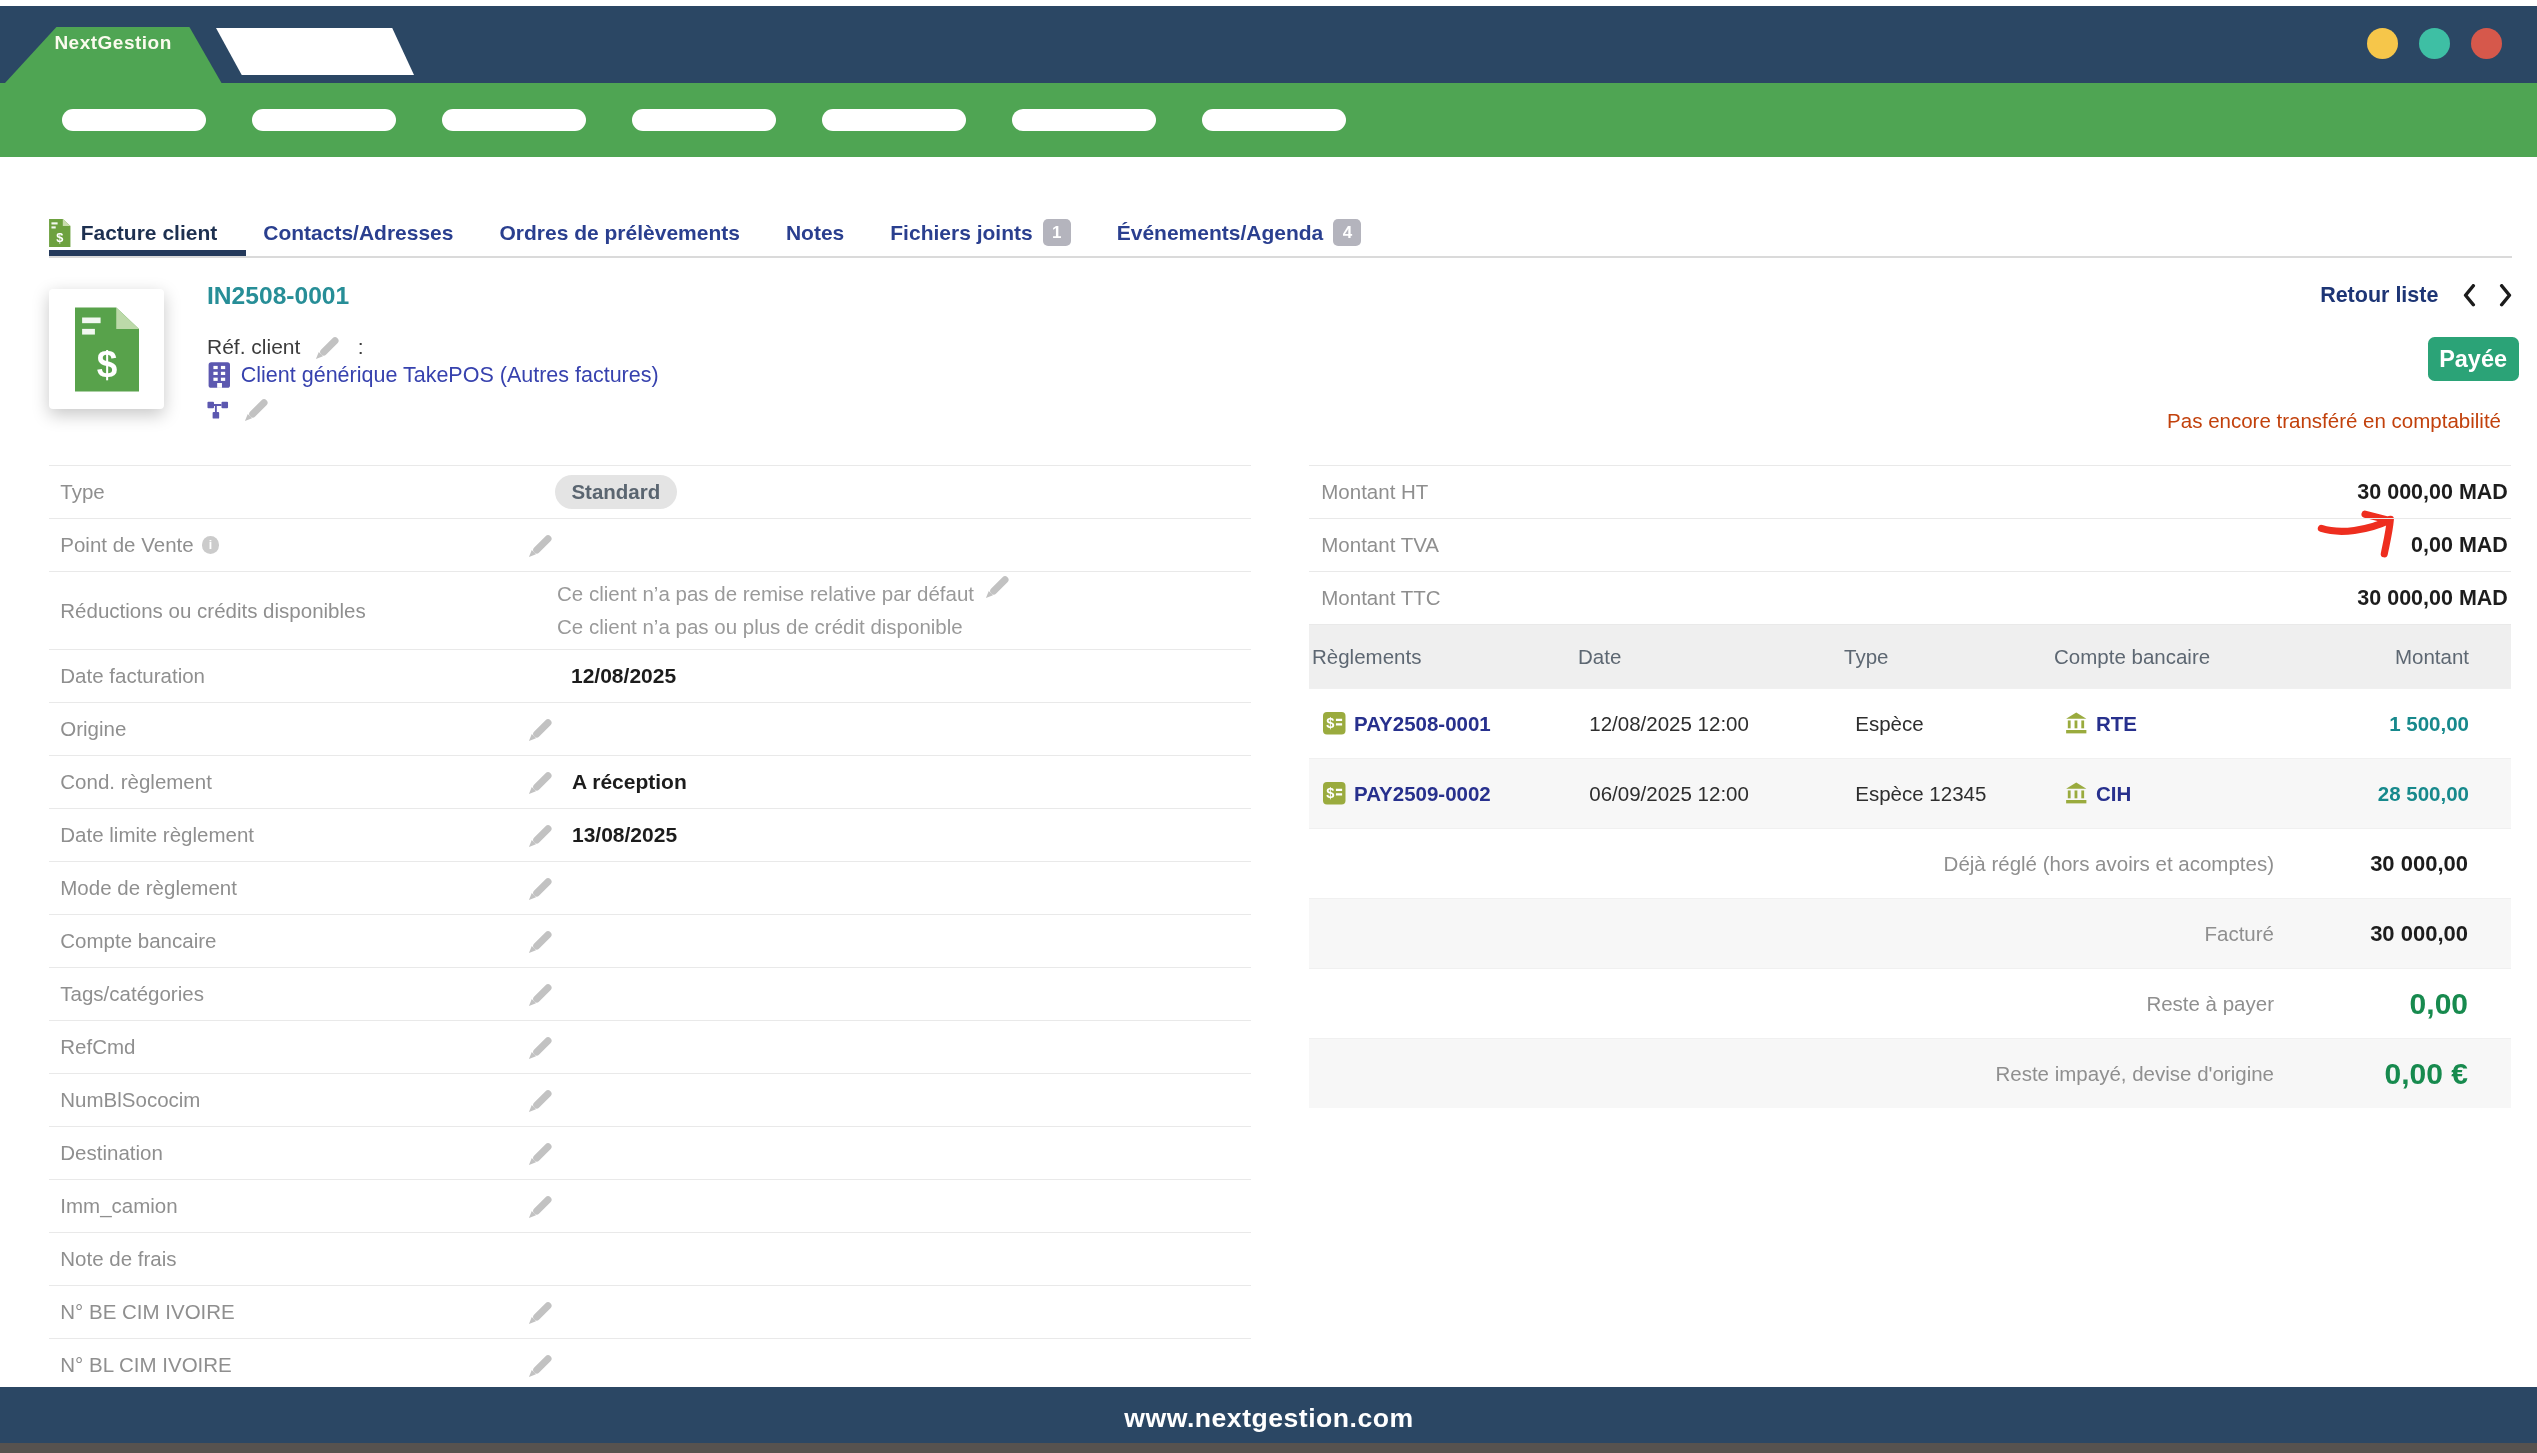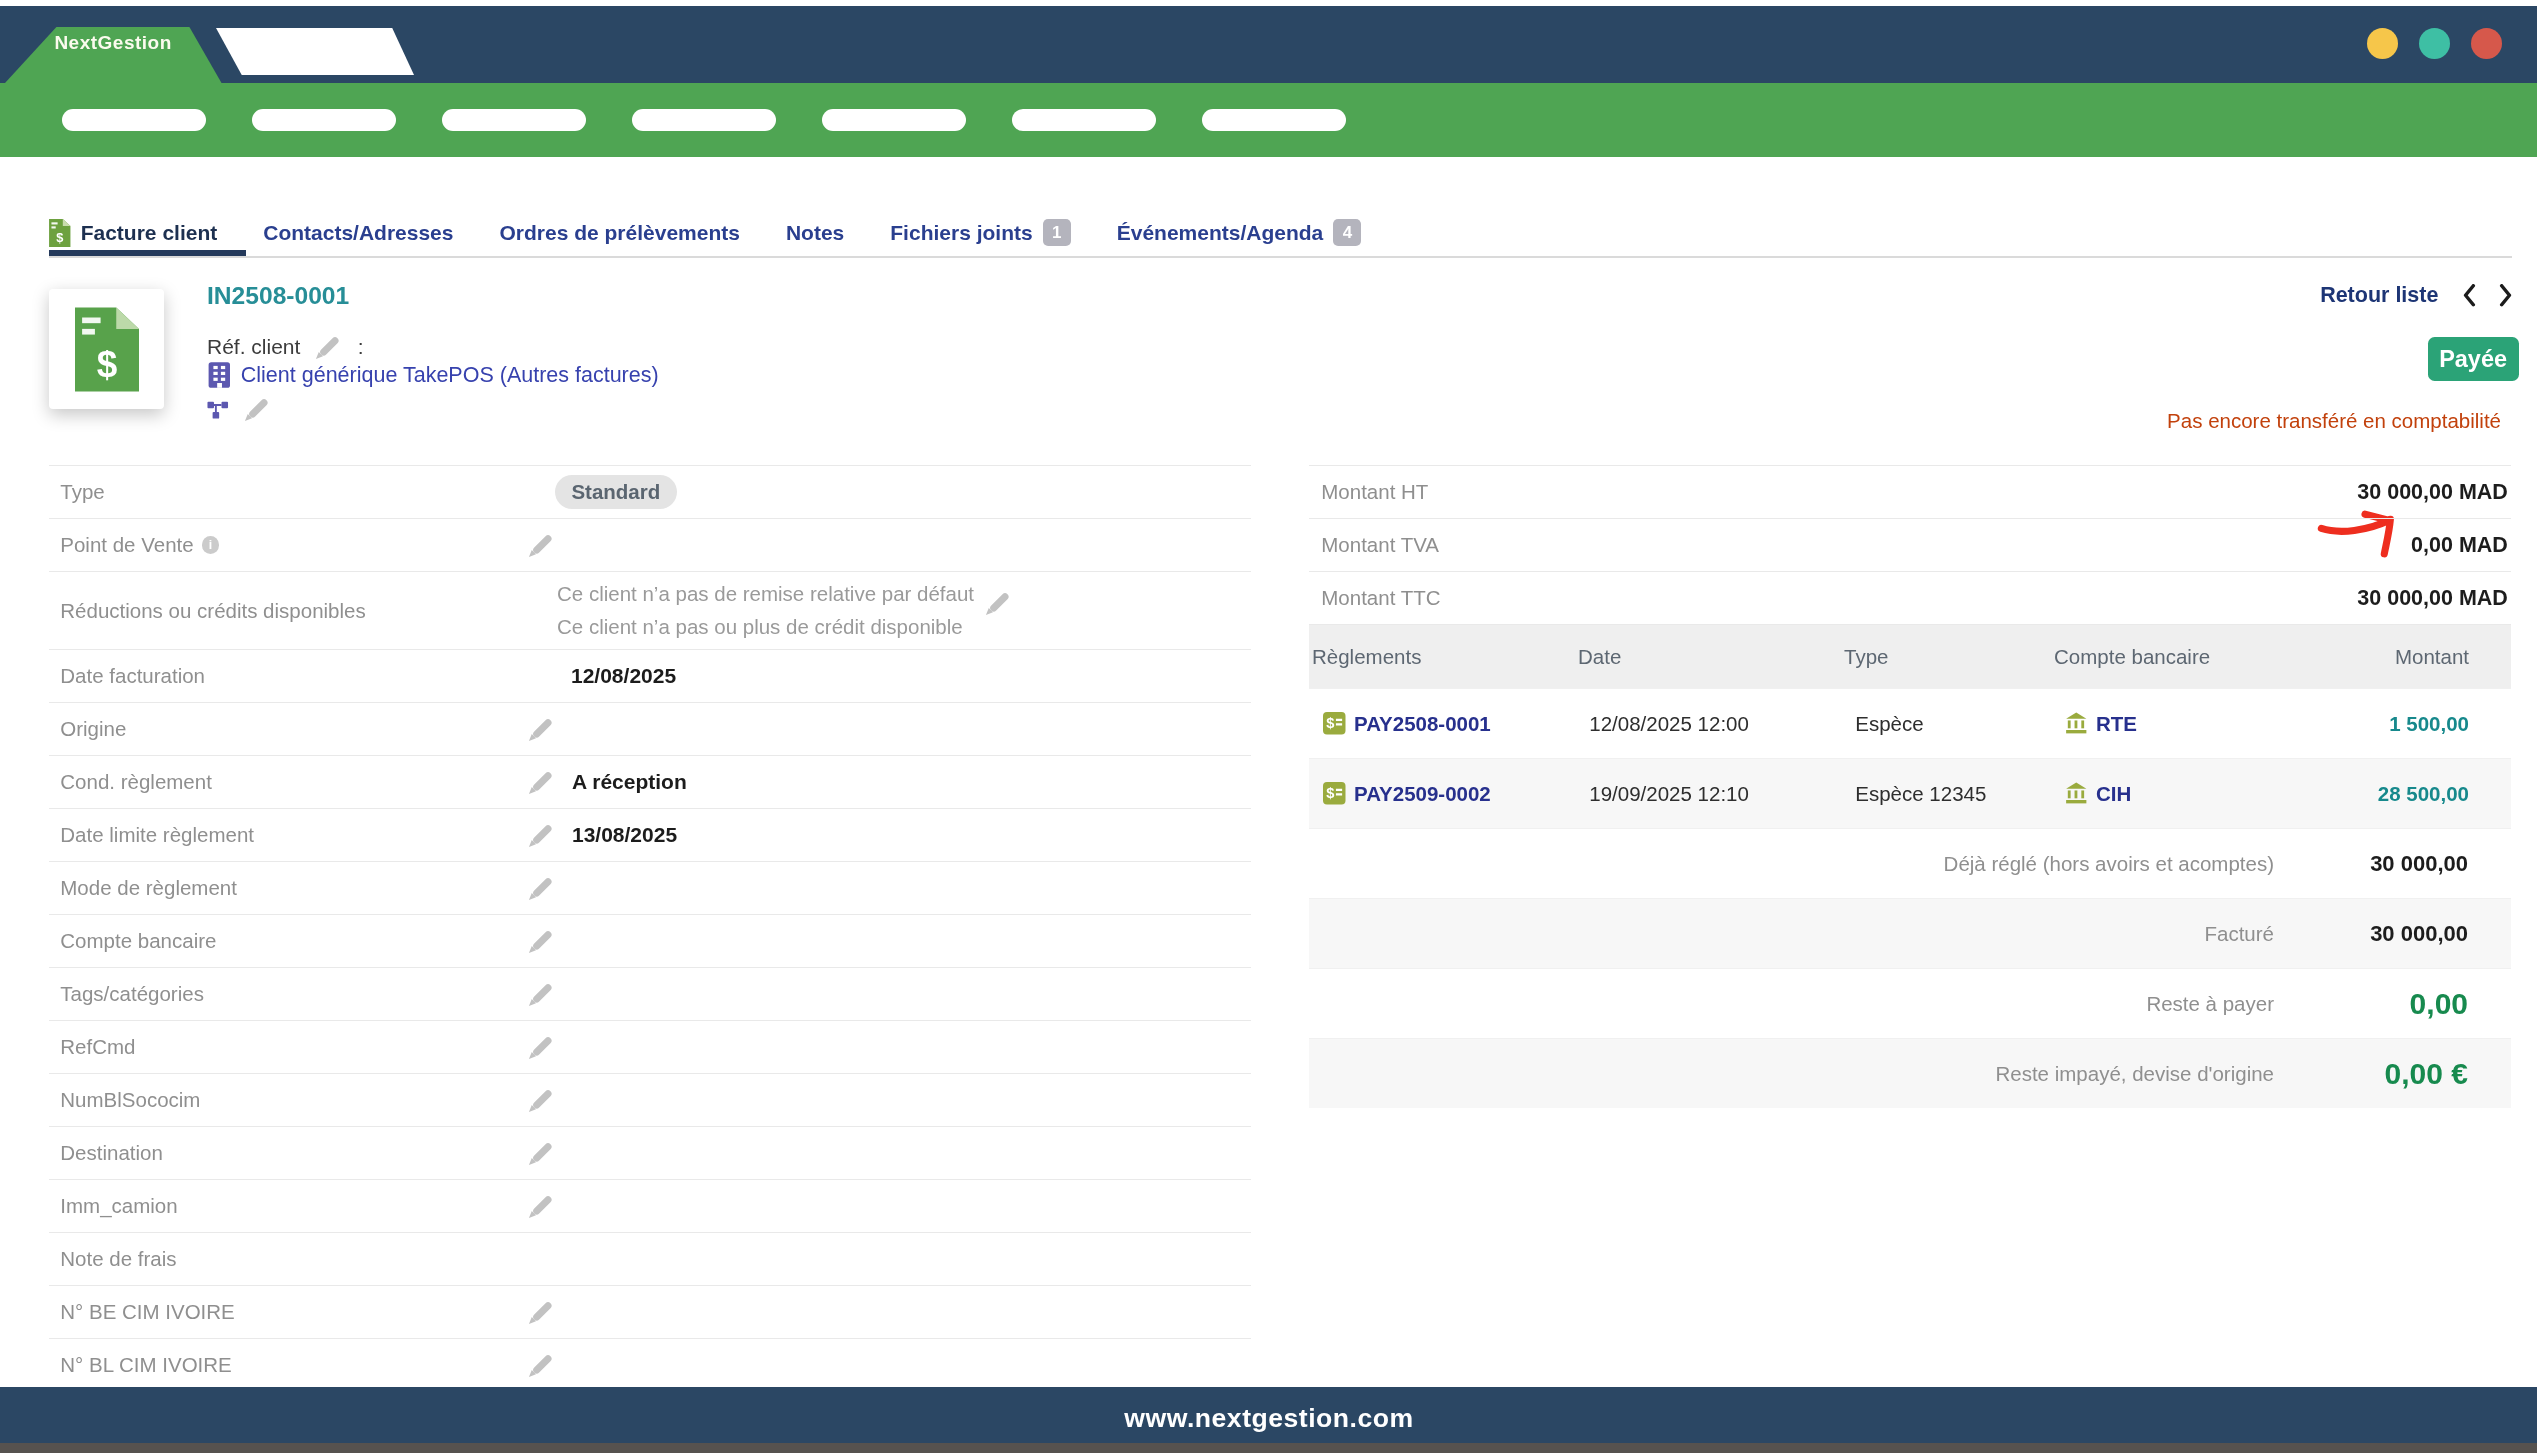--- a/index.html
+++ b/index.html
@@ -56,21 +56,21 @@
   .lrow{display:grid;grid-template-columns:478px 1fr;align-items:center;min-height:52px;border-bottom:1.5px solid #e9e9e9;}
   .lrow.tall{min-height:77px;}
   .llabel{color:#8f8f8f;font-size:20.5px;padding-left:11.3px;display:flex;align-items:center;}
   .info-dot{width:17.4px;height:17.4px;border-radius:50%;background:#cbcbcb;color:#fff;font-size:12.3px;font-weight:700;
             display:inline-flex;align-items:center;justify-content:center;margin-left:8.2px;cursor:pointer;}
   .lvalcell{display:flex;align-items:center;}
   .lval{font-weight:700;color:#1c1c1c;font-size:21px;margin-left:14.3px;}
   .lval.ml{margin-left:44px;}
   .badge-std{background:#e4e4e4;color:#5a6570;font-size:20.5px;font-weight:600;padding:5.1px 16.4px;border-radius:20.5px;margin-left:28px;}
   .mutelines{margin-left:30px;display:flex;flex-direction:column;gap:8.2px;color:#9a9a9a;font-size:20.5px;padding:10.2px 0;}
-  .ml1{display:flex;align-items:flex-end;gap:10.2px;}
+  .ml1{display:flex;align-items:flex-start;gap:10.2px;}
   
   .right-panel{position:absolute;left:1309px;top:308px;width:1202px;}
   .amount-rows{border-top:1.5px solid #e9e9e9;}
   .amount-row{display:flex;align-items:center;height:52px;border-bottom:1.5px solid #e9e9e9;}
   .amount-label{color:#8f8f8f;font-size:20.5px;padding-left:12.3px;}
   .amount-value{margin-left:auto;font-weight:700;color:#1d1d1d;font-size:21.5px;padding-right:3.1px;}
   .pay-header{display:grid;grid-template-columns:266px 266px 210px 315px 146px;height:63px;align-items:center;background:#efefef;}
   .ph{font-size:20.5px;color:#5d6772;padding-left:3px;}
   .ph.c4{text-align:right;padding-right:43px;padding-left:0;}
   .pay-row{display:grid;grid-template-columns:266px 266px 210px 315px 146px;height:69px;align-items:center;border-top:1px solid #f0f0f0;cursor:pointer;}
@@ -415,21 +415,21 @@
           <div class="pay-row">
             <div class="pc pay-ref">
               <svg viewBox="0 0 40 40" style="font-size:40px">
     <rect width="40" height="40" rx="7" fill="#9aab3e"></rect>
     <text x="13" y="29" text-anchor="middle" font-size="26" font-weight="bold" fill="#fff" font-family="Liberation Sans, DejaVu Sans, sans-serif">$</text>
     <rect x="23" y="12" width="11" height="4" fill="#fff"></rect>
     <rect x="23" y="20" width="11" height="4" fill="#fff"></rect>
   </svg>
               <a class="plink">PAY2509-0002</a>
             </div>
-            <div class="pc">19/09/2025 12:10</div>
+            <div class="pc">06/09/2025 12:00</div>
             <div class="pc">Espèce 12345</div>
             <div class="pc pay-bank">
               <svg viewBox="0 0 40 40">
     <path d="M20 1 L38 12 H2 Z" fill="#9aab3e"></path>
     <rect x="5" y="15" width="5" height="14" fill="#9aab3e"></rect>
     <rect x="17" y="15" width="5" height="14" fill="#9aab3e"></rect>
     <rect x="29" y="15" width="5" height="14" fill="#9aab3e"></rect>
     <rect x="2" y="32" width="36" height="6" fill="#9aab3e"></rect>
   </svg>
               <a class="plink">CIH</a>

